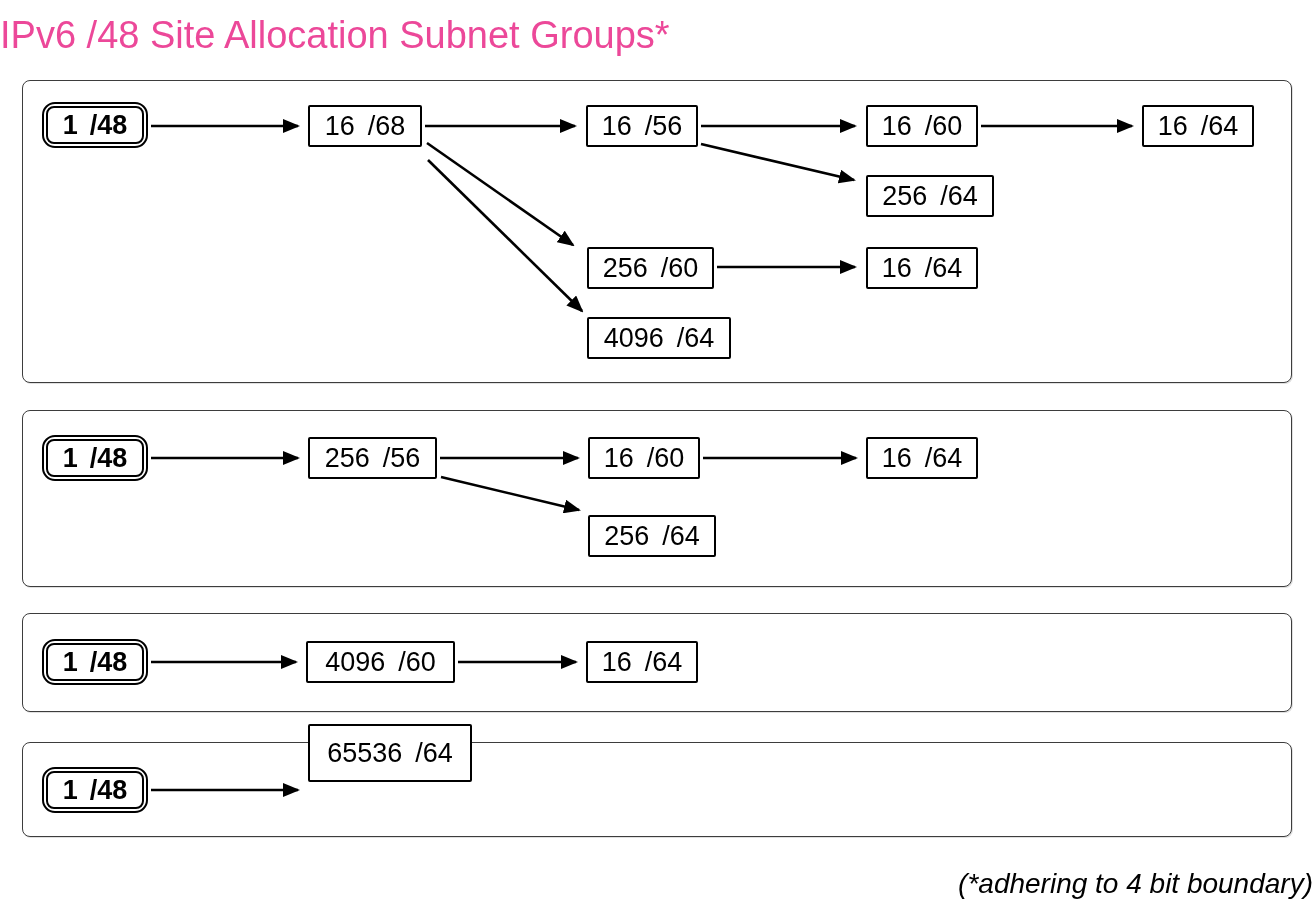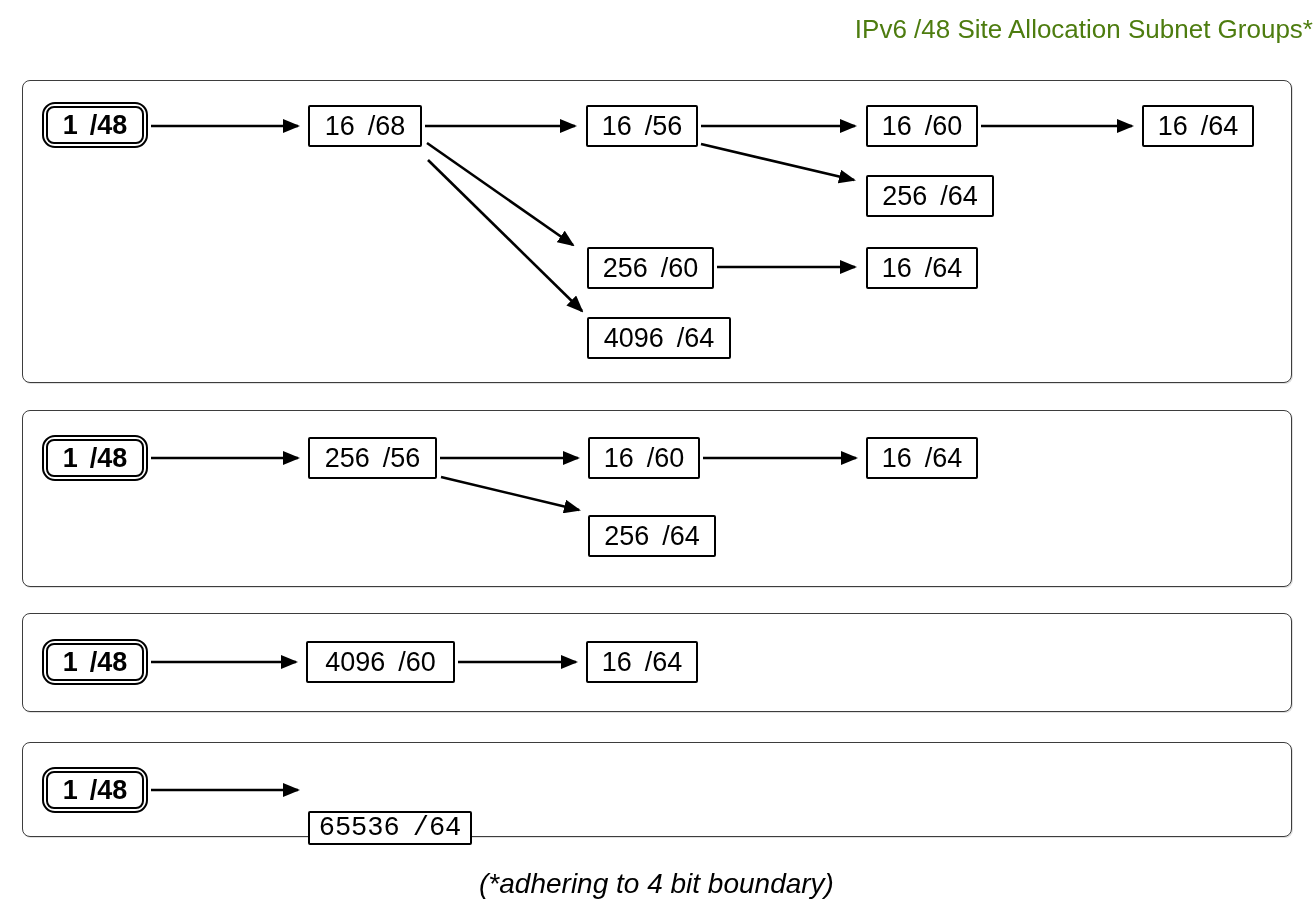--- a/index.html
+++ b/index.html
@@ -8,25 +8,25 @@
     width:1313px;
     height:921px;
     background:#ffffff;
     font-family:"Liberation Sans","DejaVu Sans",sans-serif;
     color:#000;
     overflow:hidden;
   }
   .title{
     position:absolute;
     left:0; top:14px; width:1313px;
-    text-align:right;
-    font-size:26px;
+    text-align:left;
+    font-size:38px;
     font-weight:400;
     letter-spacing:0px;
-    color:#4d7c0f;
+    color:#ec4899;
   }
   .panel{
     position:absolute;
     border:1.6px solid #3d3d3d;
     border-radius:8px;
     background:#ffffff;
     box-shadow:1px 1px 0 rgba(0,0,0,0.12);
     box-sizing:border-box;
   }
   #panel-1{left:22px; top:80px;  width:1270px; height:303px;}
@@ -64,21 +64,21 @@
     border:2.6px solid #000;
     border-radius:8px;
     display:flex;
     align-items:center;
     justify-content:center;
     gap:12px;
   }
   .footnote{
     position:absolute;
     left:0; top:868px; width:1313px;
-    text-align:center;
+    text-align:right;
     font-size:28px;
     font-style:italic;
     color:#000;
   }
 </style>
 </head>
 <body>
 
 <div id="canvas">
 
@@ -192,20 +192,20 @@
     <span>16</span>
       <span>/64</span>
   </div>
 
   <div class="node root" style="left:42px;top:767px;width:106px;height:46px;">
     <div class="inner">
       <span>1</span>
         <span>/48</span>
     </div>
   </div>
-  <div class="node" style="left:308px;top:811px;width:164px;height:34px;font-family:Liberation Mono, monospace;">
+  <div class="node" style="left:308px;top:724px;width:164px;height:58px;">
     <span>65536</span>
       <span>/64</span>
   </div>
 
   <div class="footnote">(*adhering to 4 bit boundary)</div>
 
 </div>
 
 </body></html>

